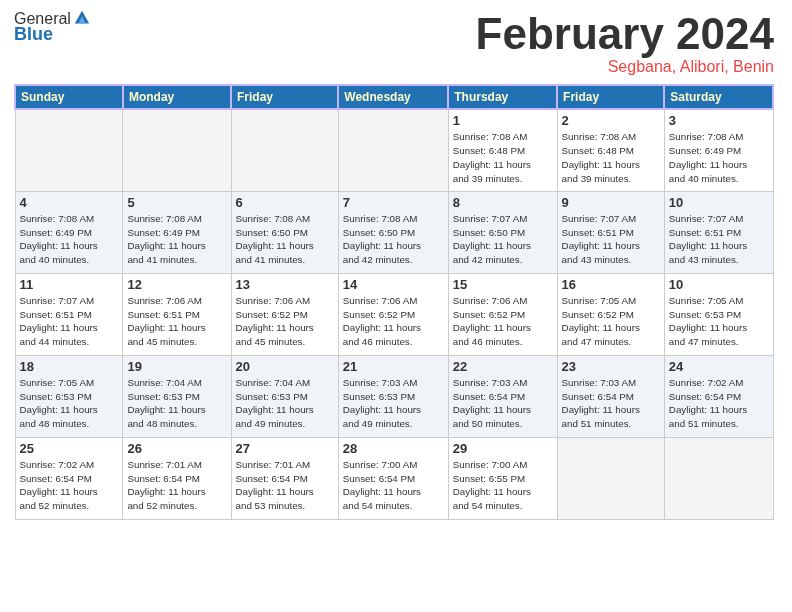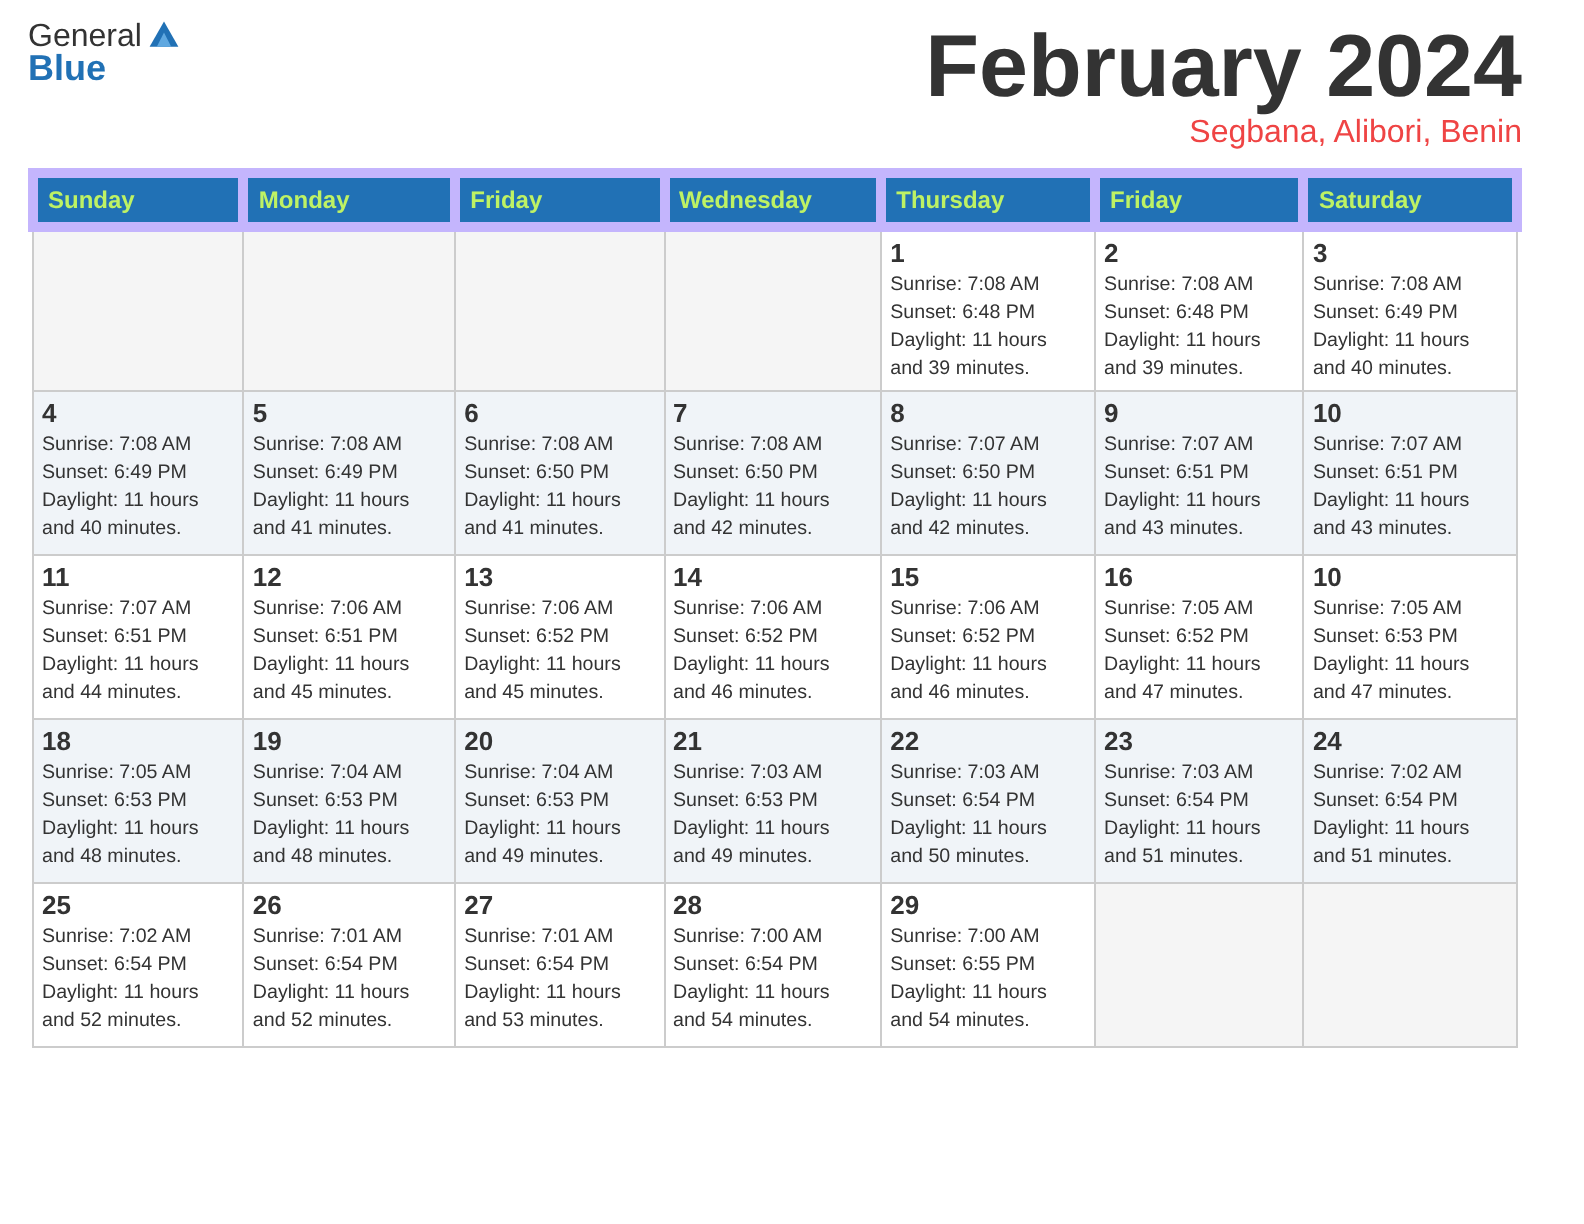--- a/index.html
+++ b/index.html
@@ -7,21 +7,21 @@
       font-family: Arial, sans-serif;
       background: #fff;
       width: 792px;
       height: 612px;
       overflow: hidden;
     }
     .page {
       width: 792px;
       height: 612px;
       background: #fff;
-      padding: 10px 31px 8px 14px;
+      padding: 10px 18px 8px 14px;
     }
     .header {
       display: flex;
       justify-content: space-between;
       align-items: flex-start;
       margin-bottom: 8px;
     }
     .logo-area {
       display: flex;
       align-items: center;
@@ -47,26 +47,26 @@
       font-size: 16px;
       color: #ef4444;
     }
     .calendar {
       width: 100%;
       border-collapse: collapse;
       font-size: 10.5px;
     }
     .calendar th {
       background: #2171b5;
-      color: #bef264;
+      color: #fef9c3;
       text-align: left;
       padding: 4px 5px;
       font-size: 12px;
       font-weight: bold;
-      border: 5px solid #c4b5fd;
+      border: 2px solid #c4b5fd;
     }
     .calendar td {
       border: 1px solid #ccc;
       vertical-align: top;
       padding: 3px 4px;
       width: 113px;
       height: 82px;
       background: #fff;
     }
     .calendar td.empty {

